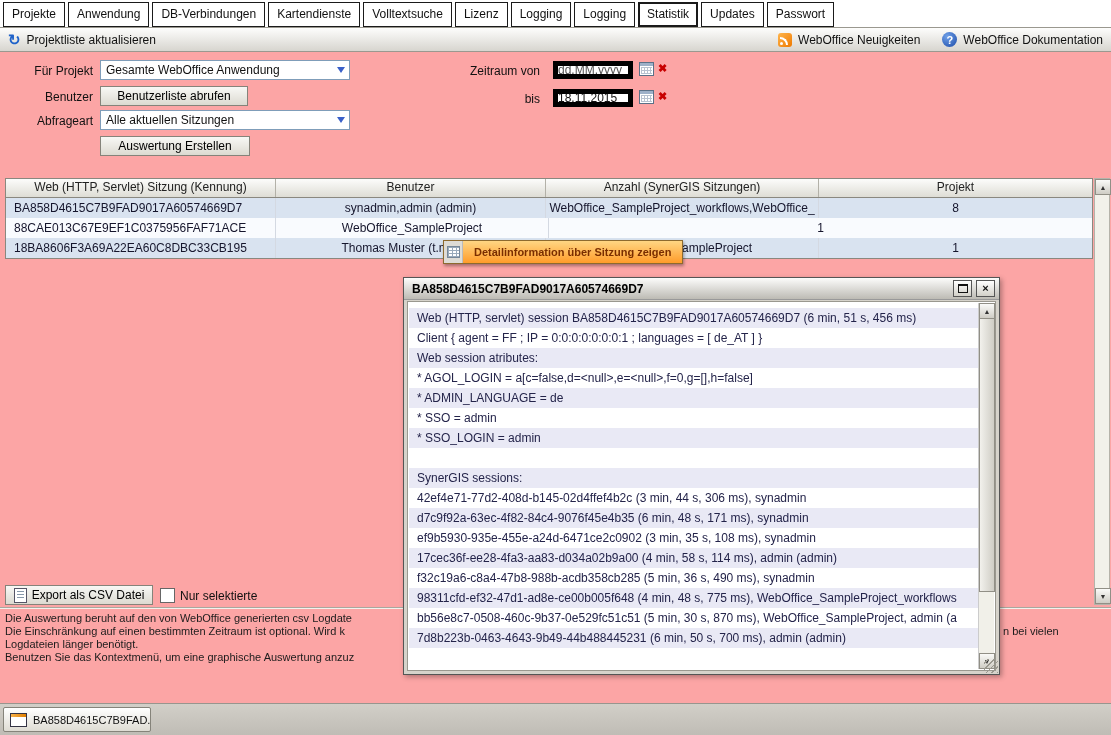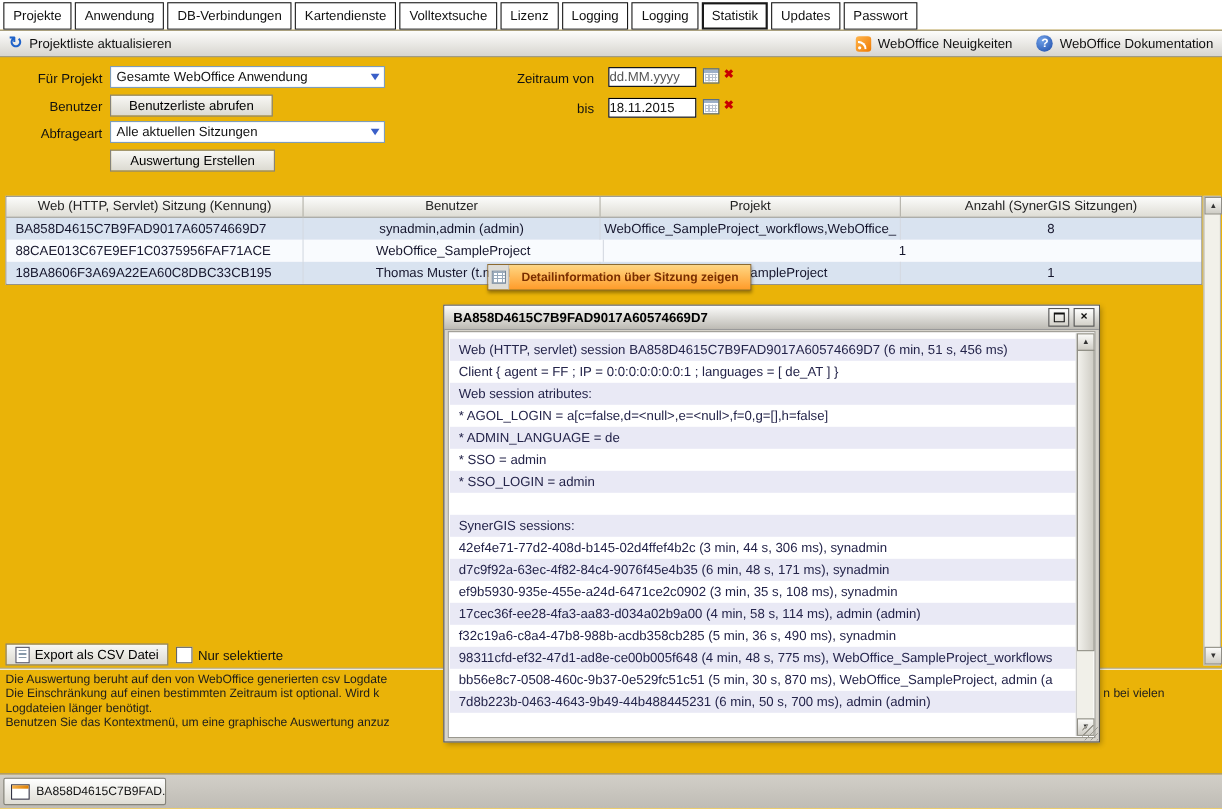--- a/index.html
+++ b/index.html
@@ -1,17 +1,17 @@
 <!DOCTYPE html>
 <html><head>
 <meta charset="utf-8">
 <style>
   html,body{margin:0;padding:0;}
   #screen{position:relative;width:1111px;height:735px;overflow:hidden;
-    background:#eab308;font-family:"Liberation Sans",sans-serif;font-size:12px;color:#111;}
+    background:#fca5a5;font-family:"Liberation Sans",sans-serif;font-size:12px;color:#111;}
 
   
   .tabbar{position:absolute;top:0;left:0;width:100%;height:27px;background:#fff;
     display:flex;align-items:flex-end;gap:3px;padding-left:3px;box-sizing:border-box;}
   .tab{border:1px solid #1a1a1a;background:#fff;padding:4px 8px 5px;white-space:nowrap;cursor:default;}
   .tab.active{border-width:2px;padding:3px 7px 4px;}
 
   
   .toolbar{position:absolute;top:27px;left:0;width:100%;height:25px;box-sizing:border-box;
     background:linear-gradient(#fdfdfc,#d7d5cf);border-top:1px solid #9a988f;border-bottom:1px solid #9a988f;
@@ -37,21 +37,21 @@
   .select{position:absolute;background:#fff;border:1px solid #7f9db9;display:flex;align-items:center;box-sizing:border-box;cursor:default;}
   #sel-projekt{left:100px;top:8px;width:250px;height:20px;}
   #sel-abfrageart{left:100px;top:58px;width:250px;height:20px;}
   .select .sel-txt{flex:1;padding-left:5px;white-space:nowrap;overflow:hidden;}
   .sel-arrow{width:16px;display:flex;align-items:center;justify-content:center;}
   .tri-down{width:0;height:0;border-left:4px solid transparent;border-right:4px solid transparent;border-top:6px solid #3a5fc8;}
   .btn{background:linear-gradient(#f8f8f5,#dcdad1);border:1px solid #85837a;color:#000;
     display:flex;align-items:center;justify-content:center;gap:5px;font-size:12px;box-sizing:border-box;cursor:default;white-space:nowrap;}
   #btn-benutzerliste{position:absolute;left:100px;top:34px;width:148px;height:20px;}
   #btn-auswertung{position:absolute;left:100px;top:84px;width:150px;height:20px;}
-  .inp{position:absolute;background:#fff;border:1px solid #000000;font-family:inherit;font-size:12px;padding:1px 0;box-sizing:border-box;}
+  .inp{position:absolute;background:#fff;border:5px solid #000000;font-family:inherit;font-size:12px;padding:1px 0;box-sizing:border-box;}
   #inp-von{left:553px;top:9px;width:80px;height:18px;color:#555;}
   #inp-bis{left:553px;top:37px;width:80px;height:18px;color:#111;}
   .cal-icon{position:absolute;width:13px;height:12px;border:1px solid #5a7087;background:linear-gradient(to bottom,#9db0c8 0 3px,#fff 3px);cursor:pointer;}
   .cal-icon::after{content:"";position:absolute;left:1px;right:1px;top:4px;bottom:1px;
     background-image:repeating-linear-gradient(90deg,#b8c2d0 0 1px,transparent 1px 3px),repeating-linear-gradient(#b8c2d0 0 1px,transparent 1px 3px);}
   #cal-von{left:639px;top:10px;} #cal-bis{left:639px;top:38px;}
   .clear-icon{position:absolute;color:#c80000;font-size:11px;font-weight:bold;cursor:pointer;line-height:12px;}
   #clr-von{left:658px;top:10px;} #clr-bis{left:658px;top:38px;}
 
   
@@ -191,22 +191,22 @@
     <span class="lbl" id="lbl-bis">bis</span>
     <input class="inp" id="inp-bis" value="18.11.2015" style="">
     <span class="cal-icon" id="cal-bis"></span>
     <span class="clear-icon" id="clr-bis">✖</span>
   </div>
 
   <div class="tbl">
     <div class="tbl-header">
       <div class="tbl-h c0">Web (HTTP, Servlet) Sitzung (Kennung)</div>
       <div class="tbl-h c1">Benutzer</div>
+      <div class="tbl-h c3">Anzahl (SynerGIS Sitzungen)</div>
       <div class="tbl-h c2">Projekt</div>
-      <div class="tbl-h c3">Anzahl (SynerGIS Sitzungen)</div>
     </div>
     <div class="tbl-row blue">
       <div class="td left c0">BA858D4615C7B9FAD9017A60574669D7</div>
       <div class="td center c1">synadmin,admin (admin)</div>
       <div class="td center c2">WebOffice_SampleProject_workflows,WebOffice_</div>
       <div class="td center c3">8</div>
     </div>
     <div class="tbl-row white">
       <div class="td left c0">88CAE013C67E9EF1C0375956FAF71ACE</div>
       <div class="td center c2">WebOffice_SampleProject</div>

